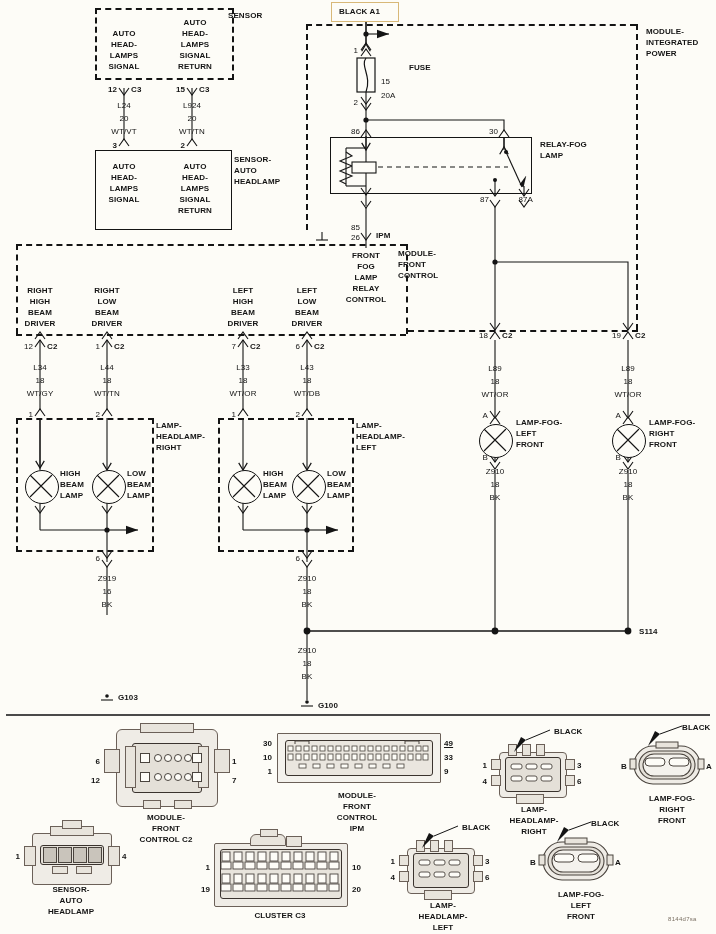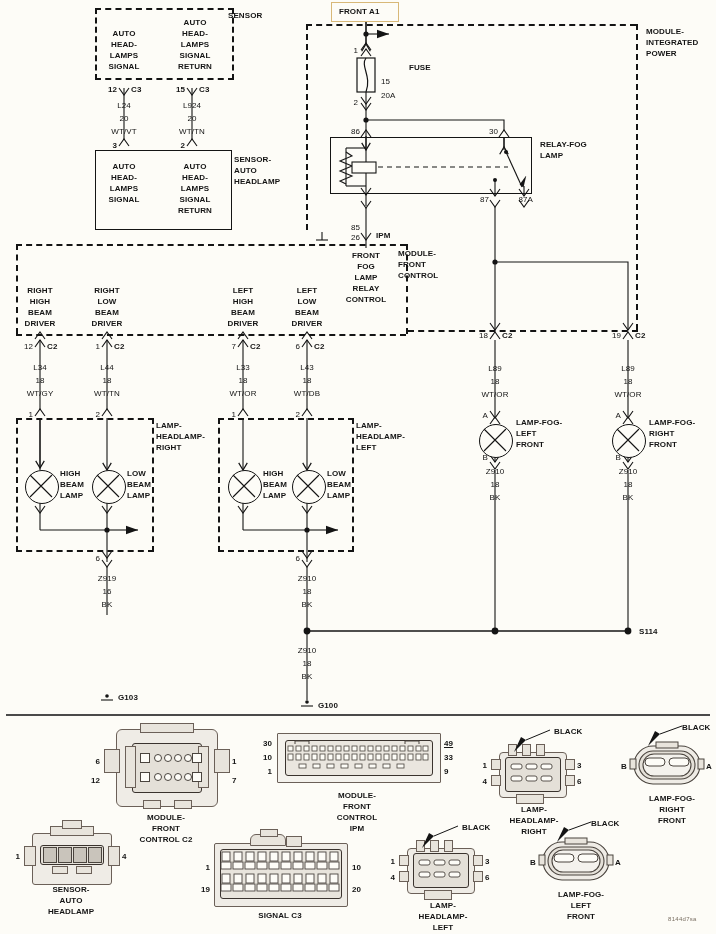--- a/index.html
+++ b/index.html
@@ -212,21 +212,21 @@
 
       <path d="M101,700 L113,700"></path>
       <circle cx="107" cy="696" r="1.8" fill="#141414" stroke="none"></circle>
 
       <path d="M301,706 L313,706"></path>
       <circle cx="307" cy="702" r="1.8" fill="#141414" stroke="none"></circle>
     </g>
   </svg>
 
   <div class="battbox" style="left:331px;top:2px;width:66px;height:18px;"></div>
-  <div class="t" style="left:339px;top:6px;">FRONT A1</div>
+  <div class="t" style="left:339px;top:6px;">BLACK A1</div>
 
   <div style="position:absolute;left:95px;top:8px;width:135px;height:68px;border:2px dashed #141414;"></div>
   <div class="t" style="left:228px;top:10px;">SENSOR</div>
   <div class="t ctr" style="left:124px;top:28px;">AUTO
 HEAD-
 LAMPS
 SIGNAL</div>
   <div class="t ctr" style="left:195px;top:17px;">AUTO
 HEAD-
 LAMPS
@@ -551,21 +551,21 @@
             <rect x="85" y="35" width="10" height="7"></rect>
           <rect x="97" y="35" width="10" height="7"></rect>
             <rect x="109" y="35" width="10" height="7"></rect>
         </g>
       </g>
     </svg>
     <div class="t rt" style="left:210px;top:862px;">1</div>
     <div class="t rt" style="left:210px;top:884px;">19</div>
     <div class="t" style="left:352px;top:862px;">10</div>
     <div class="t" style="left:352px;top:884px;">20</div>
-    <div class="t ctr" style="left:280px;top:910px;">SIGNAL C3</div>
+    <div class="t ctr" style="left:280px;top:910px;">CLUSTER C3</div>
   </div>
 
   <div>
     <div class="cbody" style="left:277px;top:733px;width:162px;height:48px;border-radius:1px;background:#f4f2ed;"></div>
     <div class="cinner" style="left:285px;top:740px;width:146px;height:34px;background:#eae6df;"></div>
     <svg style="left:285px;top:740px;width:146px;height:34px">
       <g stroke="#4a443e" stroke-width="0.8" fill="#fdfcf7">
         <rect x="3" y="6" width="5" height="5"></rect>
           <rect x="11" y="6" width="5" height="5"></rect>
         <rect x="19" y="6" width="5" height="5"></rect>

